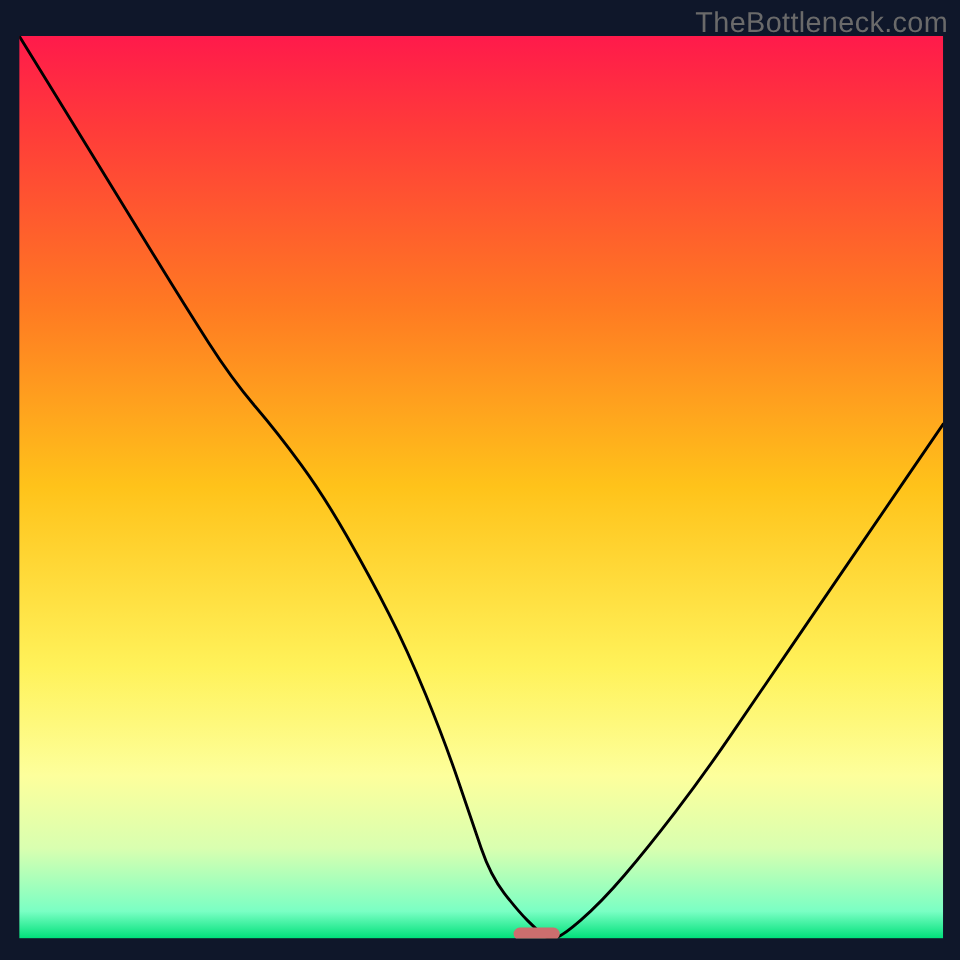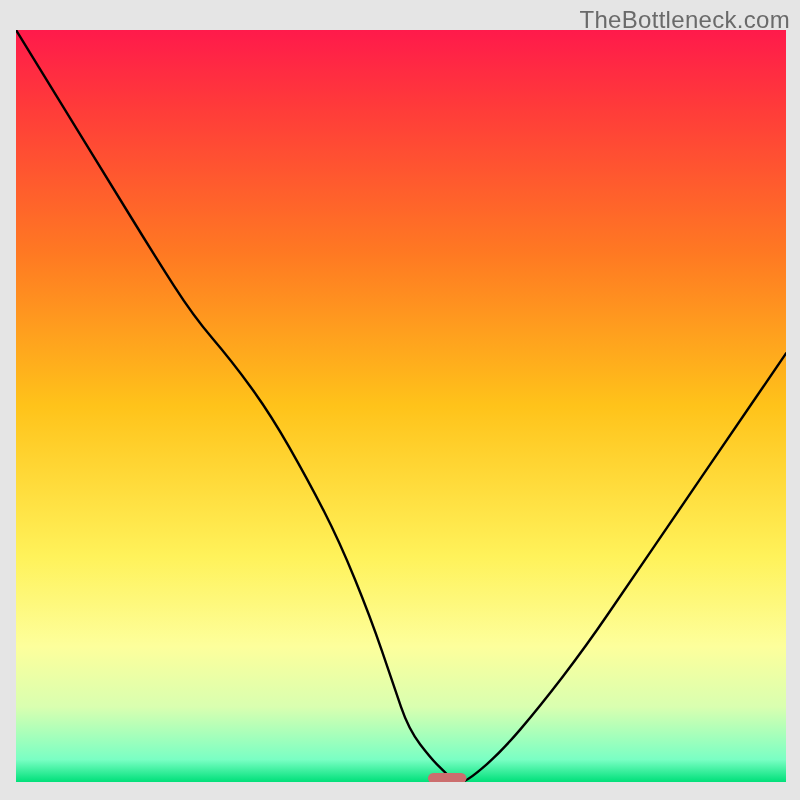--- a/index.html
+++ b/index.html
@@ -8,21 +8,21 @@
     width: 800px;
     height: 800px;
     background: #000;
     font-family: Arial, Helvetica, sans-serif;
     overflow: hidden;
   }
   .frame {
     position: relative;
     width: 800px;
     height: 800px;
-    background: #e5e5e5;
+    background: #0f172a;
   }
   .attribution {
     position: absolute;
     top: 6px;
     right: 10px;
     color: #6a6a6a;
     font-size: 24px;
     font-weight: 500;
     letter-spacing: 0.3px;
     z-index: 5;

